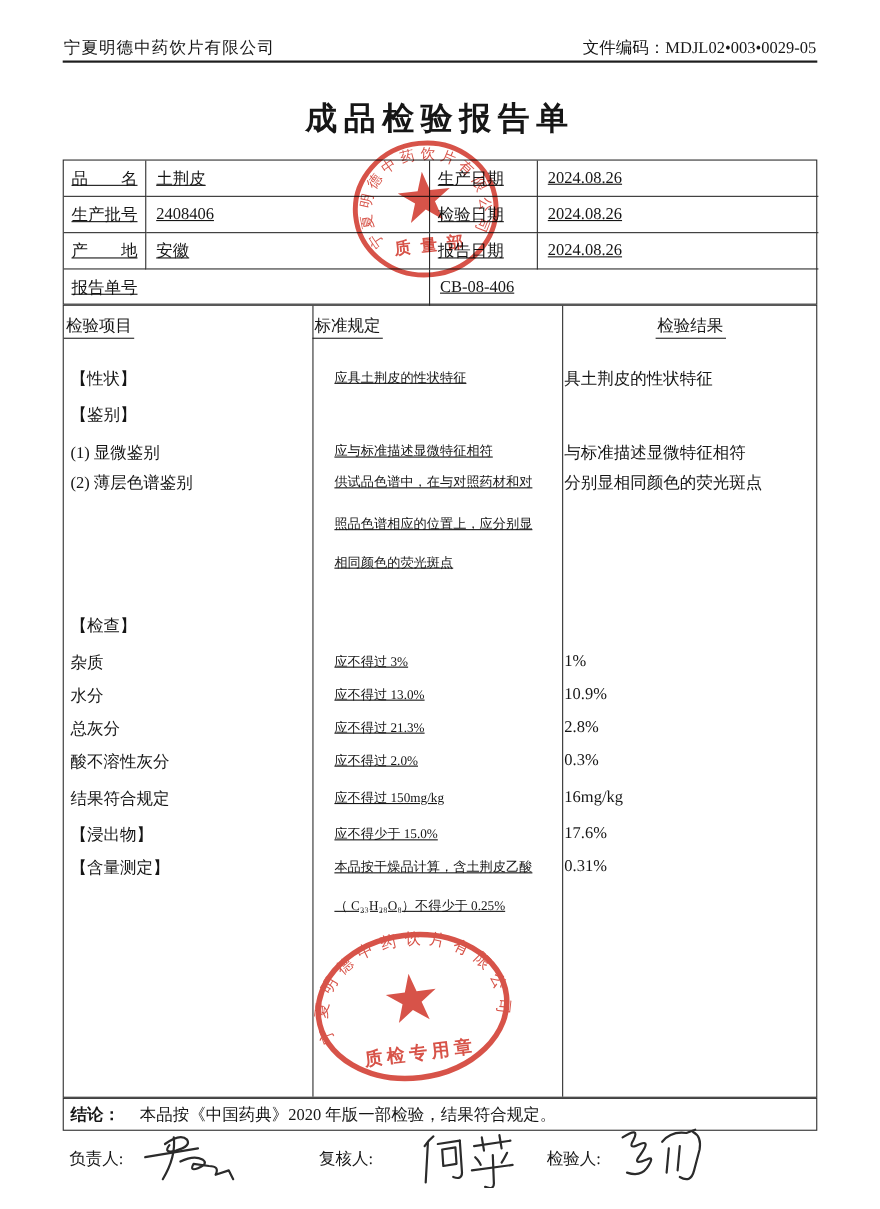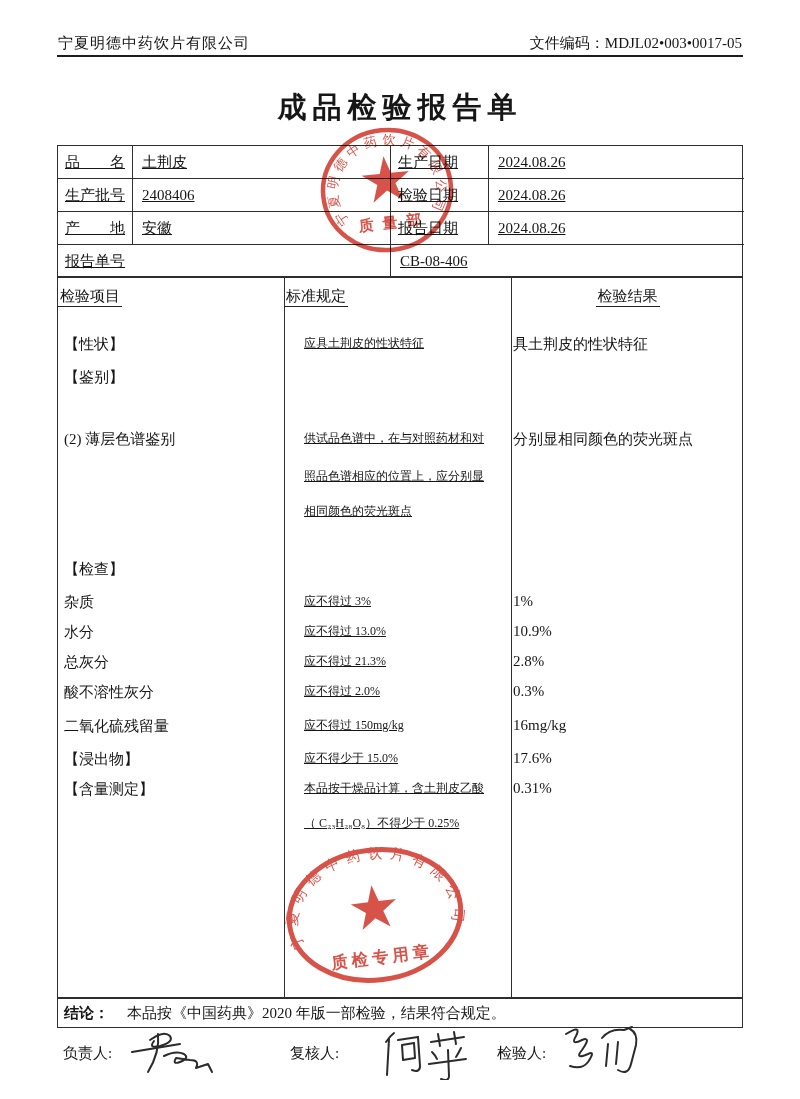--- a/index.html
+++ b/index.html
@@ -54,21 +54,21 @@
   .stamp text{fill:currentColor;}
   .stamp .ring{fill:none;stroke:currentColor;}
   .stamp .star{fill:currentColor;}
 </style>
 </head>
 <body>
 
 <div class="page">
 
   <div class="hdr-company">宁夏明德中药饮片有限公司</div>
-  <div class="hdr-code"><span>文件编码：</span><span>MDJL02•003•0017-05</span></div>
+  <div class="hdr-code"><span>文件编码：</span><span>MDJL02•003•0029-05</span></div>
   <div class="hdr-rule"></div>
 
   <div class="title">成品检验报告单</div>
 
   <div class="info-table">
     <div class="cell">品　　名</div>
     <div class="cell val">土荆皮</div>
     <div class="cell">生产日期</div>
     <div class="cell val lastcol">2024.08.26</div>
 
@@ -97,20 +97,25 @@
     <div class="trow" style="top:57px">
         <span class="c-item">【性状】</span>
         <span class="c-std">应具土荆皮的性状特征</span>
         <span class="c-res">具土荆皮的性状特征</span>
       </div>
     <div class="trow" style="top:90px">
         <span class="c-item">【鉴别】</span>
         <span class="c-std"></span>
         <span class="c-res"></span>
       </div>
+    <div class="trow" style="top:124px">
+        <span class="c-item">(1) 显微鉴别</span>
+        <span class="c-std">应与标准描述显微特征相符</span>
+        <span class="c-res">与标准描述显微特征相符</span>
+      </div>
     <div class="trow" style="top:152px">
         <span class="c-item">(2) 薄层色谱鉴别</span>
         <span class="c-std">供试品色谱中，在与对照药材和对</span>
         <span class="c-res">分别显相同颜色的荧光斑点</span>
       </div>
     <div class="trow" style="top:190px">
         <span class="c-item"></span>
         <span class="c-std">照品色谱相应的位置上，应分别显</span>
         <span class="c-res"></span>
       </div>
@@ -138,21 +143,21 @@
         <span class="c-item">总灰分</span>
         <span class="c-std">应不得过 21.3%</span>
         <span class="c-res">2.8%</span>
       </div>
     <div class="trow" style="top:405px">
         <span class="c-item">酸不溶性灰分</span>
         <span class="c-std">应不得过 2.0%</span>
         <span class="c-res">0.3%</span>
       </div>
     <div class="trow" style="top:439px">
-        <span class="c-item">二氧化硫残留量</span>
+        <span class="c-item">结果符合规定</span>
         <span class="c-std">应不得过 150mg/kg</span>
         <span class="c-res">16mg/kg</span>
       </div>
     <div class="trow" style="top:472px">
         <span class="c-item">【浸出物】</span>
         <span class="c-std">应不得少于 15.0%</span>
         <span class="c-res">17.6%</span>
       </div>
     <div class="trow" style="top:502px">
         <span class="c-item">【含量测定】</span>

